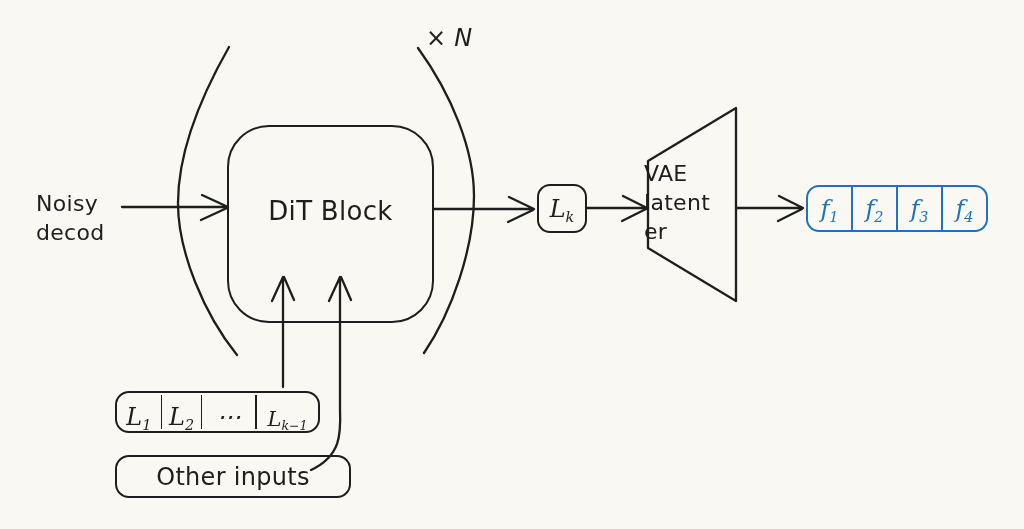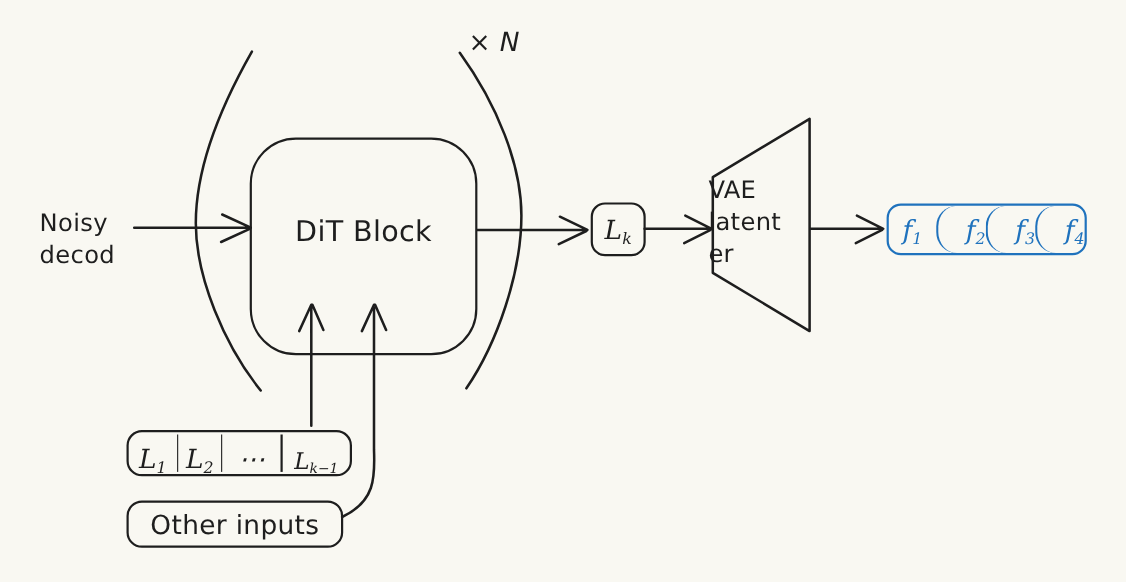--- a/index.html
+++ b/index.html
@@ -17,27 +17,27 @@
            display:flex;align-items:center;justify-content:center;margin-top:15px;}
   #dit-label{font-size:26px;transform:translateY(-13px);}
   #noisy-latent{left:36px;top:177px;font-size:22px;line-height:29px;margin-top:12px;}
   #repeat-label{left:426px;top:24px;font-size:24px;font-style:italic;}
   #lk-box{left:537px;top:184px;width:50px;height:49px;border-radius:13px;
           display:flex;align-items:center;justify-content:center;font-size:24px;}
   #vae-label{left:644px;top:159px;font-size:22px;line-height:29px;}
   #out-box{left:806px;top:185px;width:178px;height:43px;border:2.2px solid #1f72bd;
            border-radius:13px;display:flex;color:#1f72bd;}
   #out-box .cell{flex:1;display:flex;align-items:center;justify-content:center;
-                 font-size:24px;border-radius:19px;}
-  #out-box .cell + .cell{border-left:2.2px solid #1f72bd;justify-content:flex-end;}
+                 font-size:24px;}
+  #out-box .cell + .cell{border-left:2.2px solid #1f72bd;}
   #hist-box{left:115px;top:391px;width:205px;height:42px;display:flex;align-items:stretch;}
   #hist-box .cell{display:flex;align-items:flex-end;justify-content:center;font-size:24px;}
   #hist-box .vdiv{width:2px;background:#1e1e1e;align-self:center;height:34px;}
   .c1{width:48px}.c2{width:42px}.c3{width:58px}.c4{width:67px;font-size:21px!important;}
-  #other-box{left:115px;top:455px;width:197px;height:43px;
+  #other-box{left:115px;top:455px;width:236px;height:43px;
              display:flex;align-items:center;justify-content:center;font-size:24px;}
 </style>
 </head>
 <body>
 
 <div id="stage">
 
   <svg id="linework" viewBox="0 0 1024 529" fill="none" stroke="#1e1e1e" stroke-width="2.3" stroke-linecap="round" stroke-linejoin="round">
 
     <path d="M229,47 C196,105 178,158 178,203 C178,252 204,314 237,355"></path>

